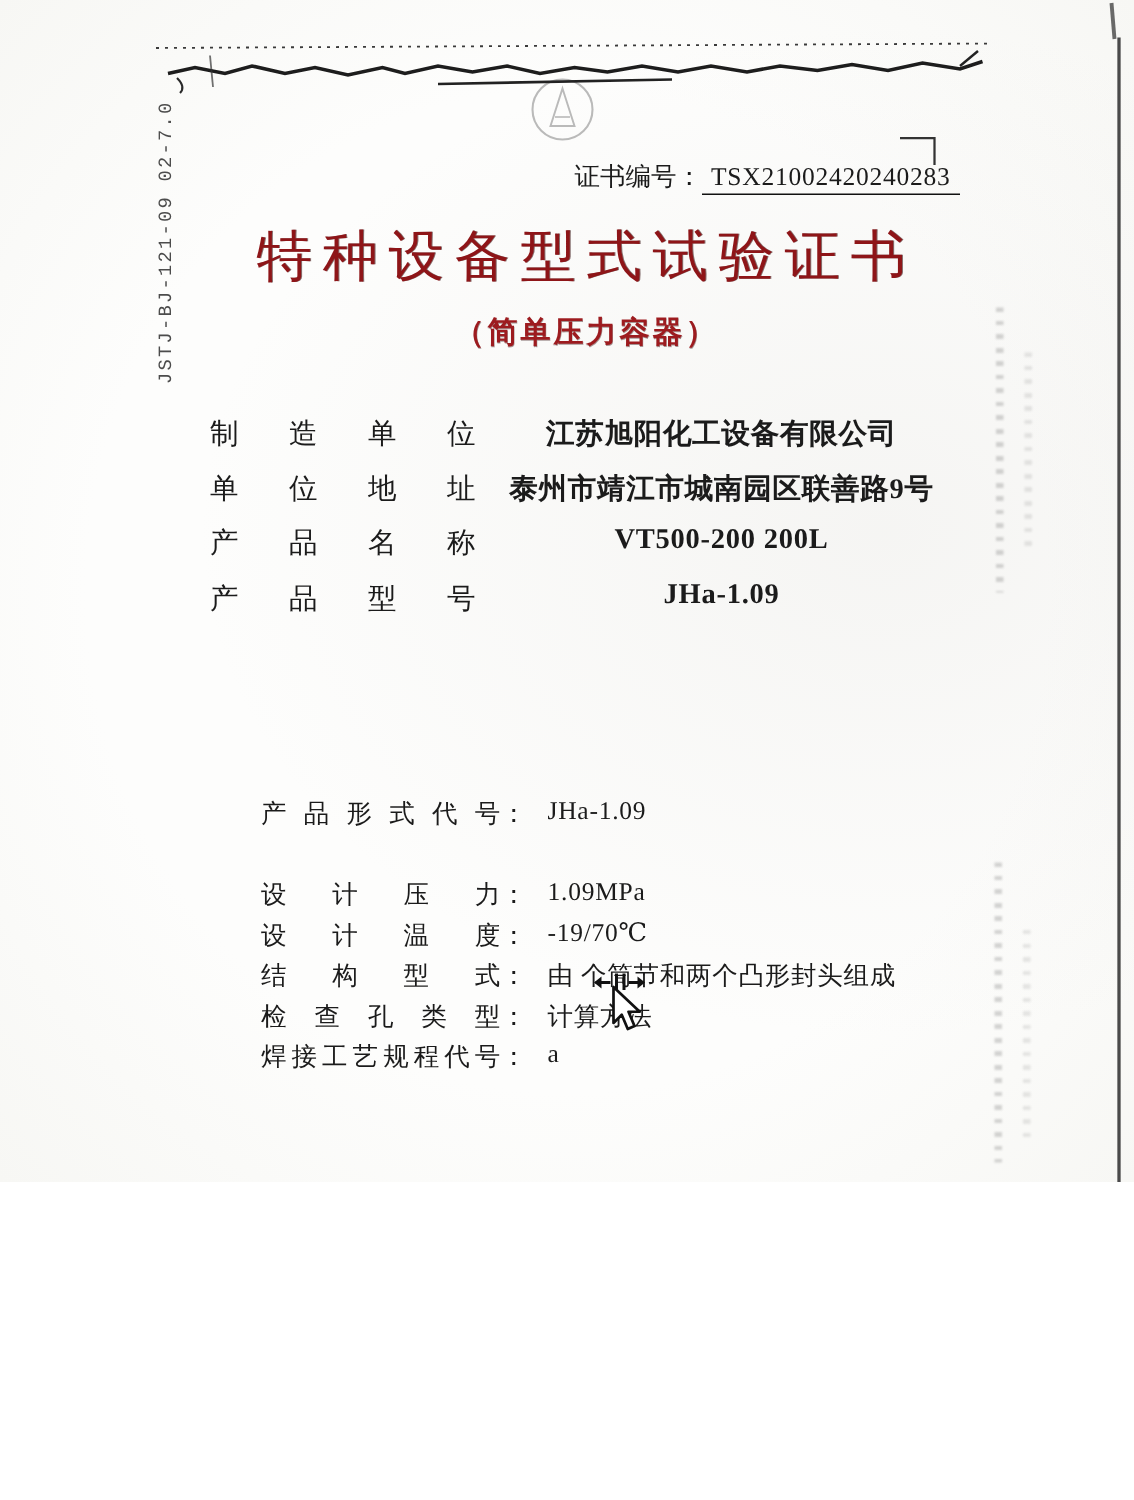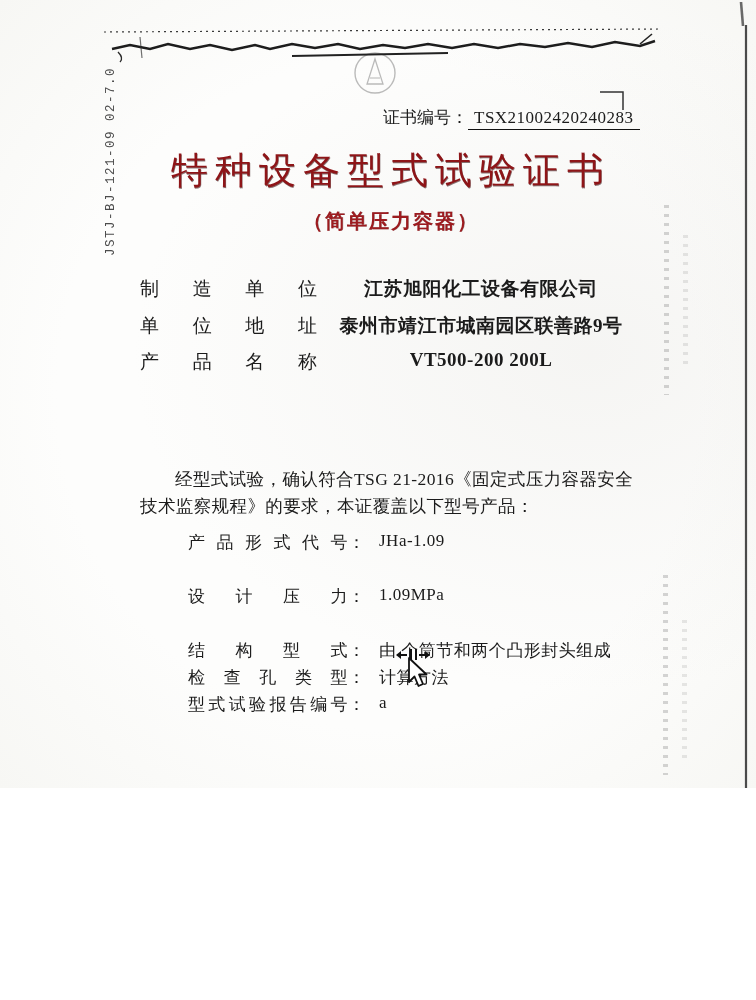--- a/index.html
+++ b/index.html
@@ -20,21 +20,21 @@
   .titlewrap{position:absolute;left:30px;top:146px;width:722px;text-align:center;}
   .title{font-size:37px;font-weight:normal;letter-spacing:7px;color:#8e1518;text-shadow:0.6px 0.6px 0 rgba(40,0,0,0.55);}
   .subtitle{margin-top:12px;font-size:20px;font-weight:bold;letter-spacing:2px;color:#9d1b1f;text-shadow:0.4px 0.4px 0 rgba(40,0,0,0.4);}
   
   .frow{position:absolute;left:140px;width:508px;font-size:19px;white-space:nowrap;}
   .flabel{display:inline-block;width:178px;text-align:justify;text-align-last:justify;vertical-align:top;letter-spacing:1px;}
   .fvalue{display:inline-block;width:326px;text-align:center;vertical-align:top;letter-spacing:0.5px;font-weight:bold;}
   
   .statement{position:absolute;left:140px;top:466px;width:510px;font-size:17.5px;line-height:1.55;text-indent:2em;letter-spacing:0.4px;}
   
-  .srow{position:absolute;left:188px;font-size:17px;white-space:nowrap;}
+  .srow{position:absolute;left:174px;font-size:17px;white-space:nowrap;}
   .slabel{display:inline-block;width:160px;text-align:justify;text-align-last:justify;vertical-align:top;letter-spacing:0.5px;}
   .scolon{display:inline-block;vertical-align:top;}
   .svalue{display:inline-block;margin-left:14px;vertical-align:top;letter-spacing:0.5px;}
   
   .issuer{position:absolute;left:0px;top:853px;width:645px;text-align:right;font-size:23px;letter-spacing:1.5px;}
   .issuedate{position:absolute;left:0px;top:890px;width:622px;text-align:right;font-size:16px;letter-spacing:2px;}
   
   .stamp{position:absolute;left:448px;top:785px;width:144px;height:144px;mix-blend-mode:multiply;opacity:0.92;filter:blur(0.3px);}
   
   .doccode{position:absolute;left:104px;top:256px;transform:rotate(-90deg);transform-origin:0 0;font-family:"Liberation Mono","DejaVu Sans Mono",monospace;font-size:12.5px;letter-spacing:1.5px;color:#4c4c4c;white-space:nowrap;}
@@ -74,37 +74,42 @@
 
   <div class="frow" style="top:276px">
     <span class="flabel">制 造 单 位</span><span class="fvalue">江苏旭阳化工设备有限公司</span>
   </div>
   <div class="frow" style="top:313px">
     <span class="flabel">单 位 地 址</span><span class="fvalue">泰州市靖江市城南园区联善路9号</span>
   </div>
   <div class="frow" style="top:349px">
     <span class="flabel">产 品 名 称</span><span class="fvalue">VT500-200 200L</span>
   </div>
+  <div class="frow" style="top:386px">
+    <span class="flabel">产 品 型 号</span><span class="fvalue">JHa-1.09</span>
+  </div>
 
-  <div class="statement">经型式试验，确认符合TSG 21-2016《固定式压力容器安全技术监察规程》的要求，本证覆盖以下型号产品：</div>
 
   <div class="srow" style="top:531px">
     <span class="slabel">产 品 形 式 代 号</span><span class="scolon">：</span><span class="svalue">JHa-1.09</span>
   </div>
   <div class="srow" style="top:585px">
     <span class="slabel">设 计 压 力</span><span class="scolon">：</span><span class="svalue">1.09MPa</span>
+  </div>
+  <div class="srow" style="top:612px">
+    <span class="slabel">设 计 温 度</span><span class="scolon">：</span><span class="svalue">-19/70℃</span>
   </div>
   <div class="srow" style="top:639px">
     <span class="slabel">结 构 型 式</span><span class="scolon">：</span><span class="svalue">由  个筒节和两个凸形封头组成</span>
   </div>
   <div class="srow" style="top:666px">
     <span class="slabel">检 查 孔 类 型</span><span class="scolon">：</span><span class="svalue">计算方法</span>
   </div>
   <div class="srow" style="top:693px">
-    <span class="slabel">型式试验报告编号</span><span class="scolon">：</span><span class="svalue">a</span>
+    <span class="slabel">焊接工艺规程代号</span><span class="scolon">：</span><span class="svalue">a</span>
   </div>
 
   <svg class="cursor" viewBox="0 0 48 48">
 
     <path d="M3 11 L13 11" stroke="#111" stroke-width="2" fill="none"></path>
     <path d="M7 7 L2 11 L7 15 Z" fill="#111"></path>
 
     <path d="M17 5 L17 16" stroke="#111" stroke-width="2"></path>
     <path d="M22 5 L22 16" stroke="#111" stroke-width="2"></path>
 

